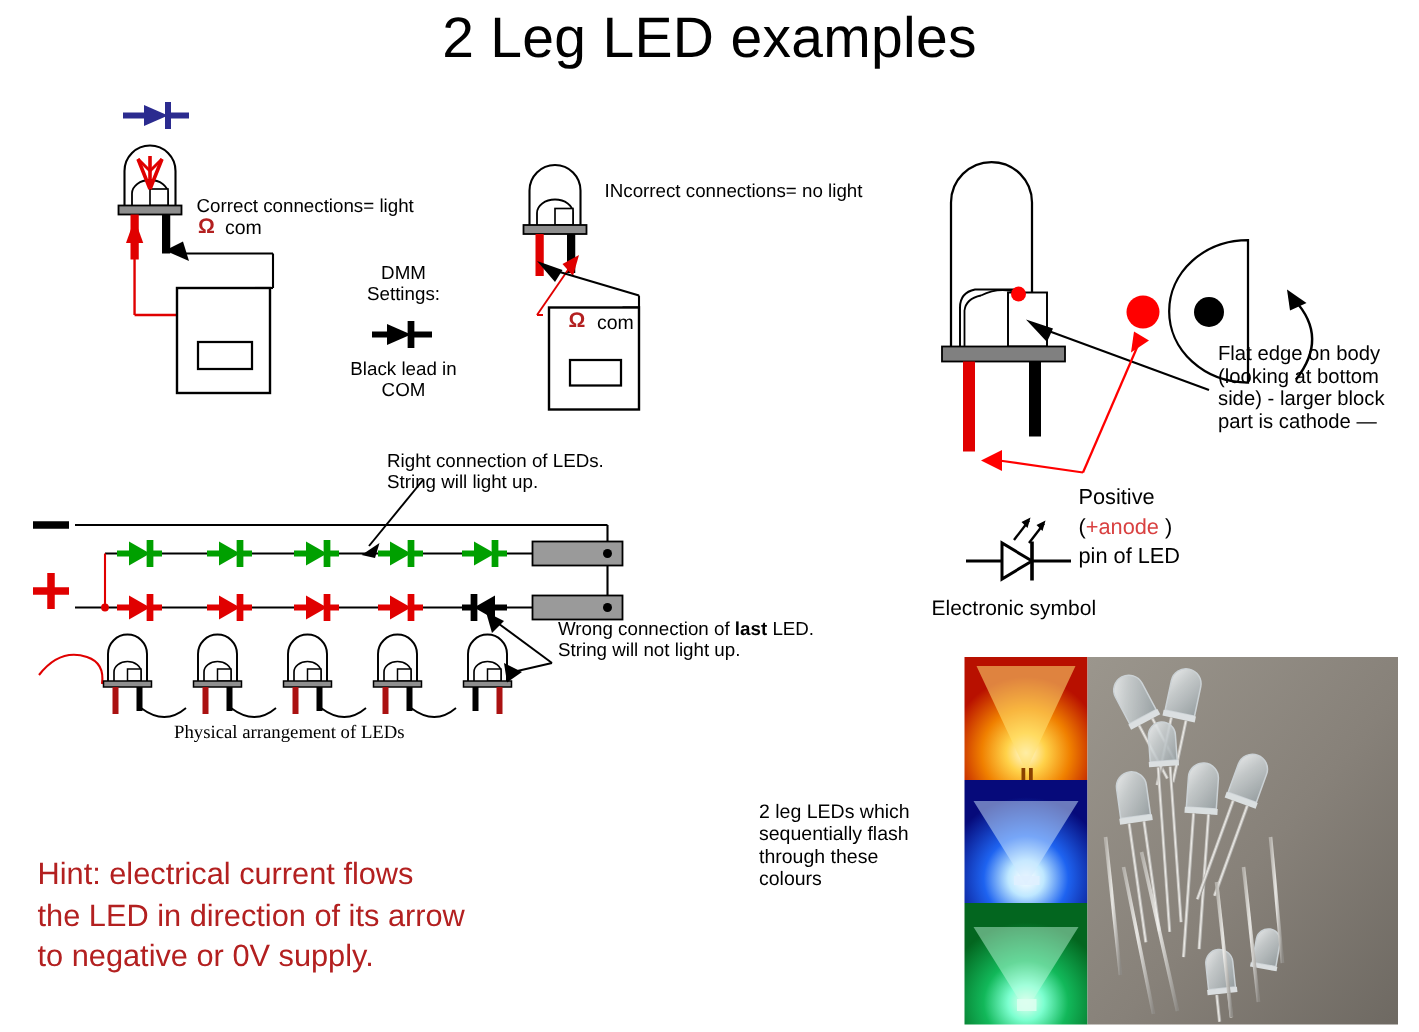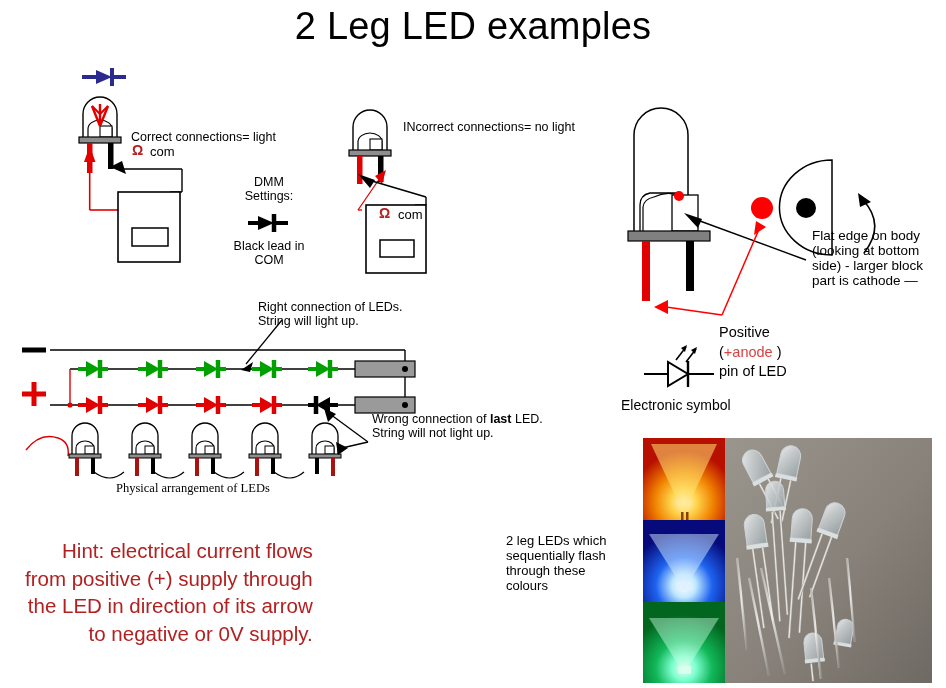--- a/index.html
+++ b/index.html
@@ -351,23 +351,22 @@
   <div class="lbl">String will light up.</div>
 </div>
 
 <div class="abs" style="left:372px;top:412px;">
   <div class="lbl"><span>Wrong connection of </span><span style="font-weight:bold;">last</span><span> LED.</span></div>
   <div class="lbl">String will not light up.</div>
 </div>
 
 <div class="t lbl" style="left:116px;top:481px;font-family:Liberation Serif, serif;">Physical arrangement of LEDs</div>
 
-<div class="abs" style="left:25px;top:537px;text-align:right;">
+<div class="abs" style="left:25px;top:569px;">
   <div class="hint">Hint: electrical current flows</div>
-  <div class="hint">from positive (+) supply through</div>
   <div class="hint">the LED in direction of its arrow</div>
   <div class="hint">to negative or 0V supply.</div>
 </div>
 
 <div class="abs" style="left:506px;top:533px;">
   <div class="lbl" style="font-size:13px;">2 leg LEDs which</div>
   <div class="lbl" style="font-size:13px;">sequentially flash</div>
   <div class="lbl" style="font-size:13px;">through these</div>
   <div class="lbl" style="font-size:13px;">colours</div>
 </div>

